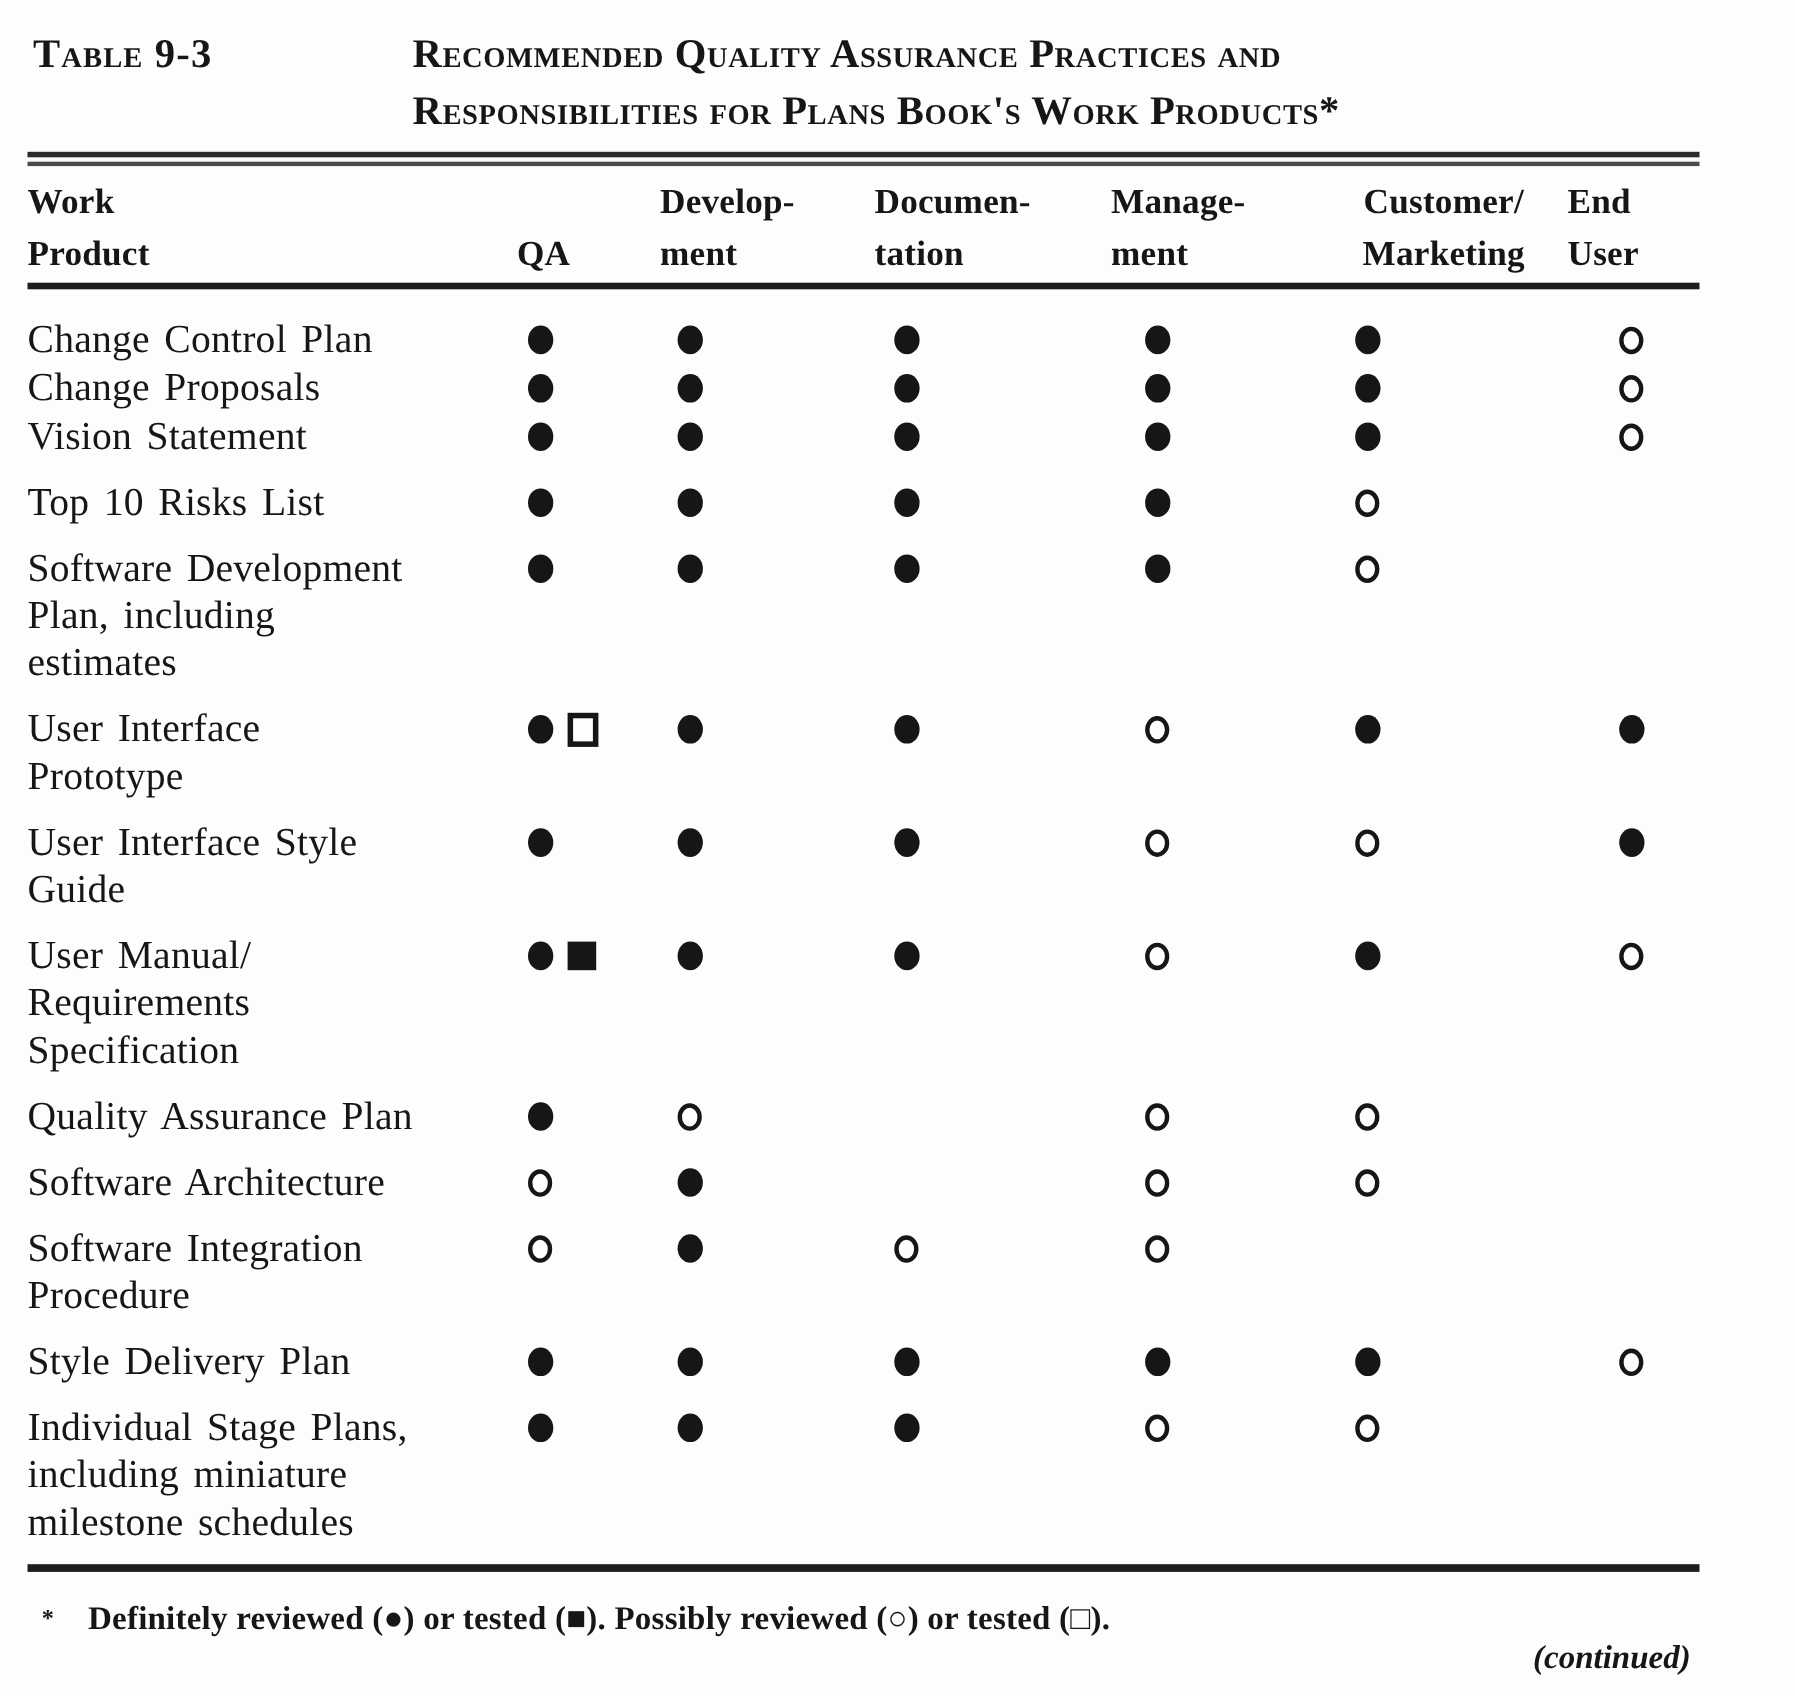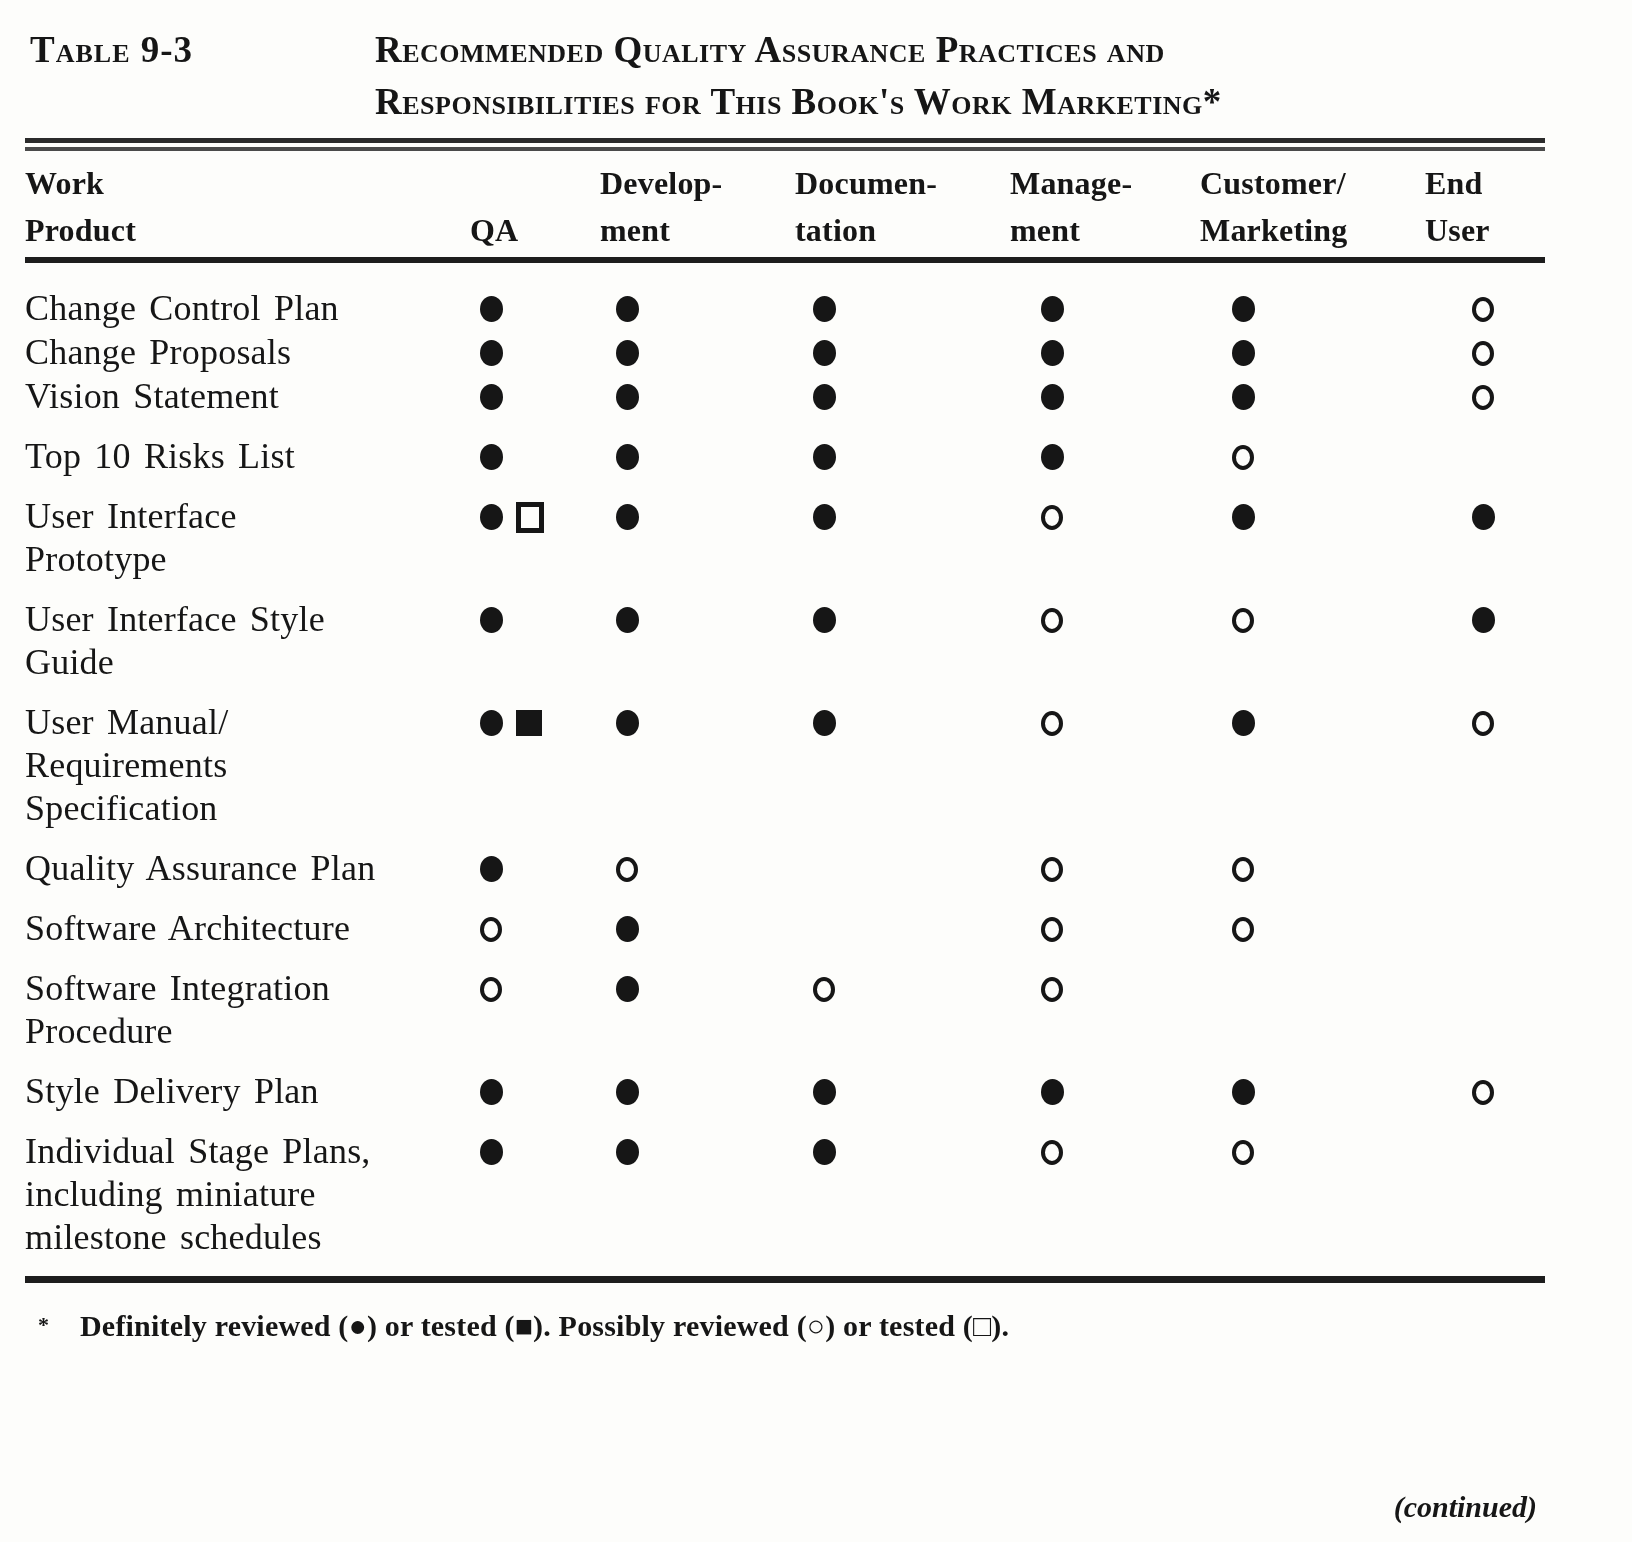--- a/index.html
+++ b/index.html
@@ -31,21 +31,21 @@
   .double-rule .dr2 { height: 4px; background: #4a4a4a; margin-top: 4px; }
   .head-rule { height: 6px; background: #1d1d1d; margin-top: 3px; }
   .bottom-rule { height: 7px; background: #1d1d1d; margin-top: 2px; }
 
   
   .c1 { width: 445px; flex: 0 0 445px; }
   .c2 { width: 130px; flex: 0 0 130px; }
   .c3 { width: 195px; flex: 0 0 195px; }
   .c4 { width: 215px; flex: 0 0 215px; }
   .c5 { width: 190px; flex: 0 0 190px; }
-  .c6 { width: 225px; flex: 0 0 225px; }
+  .c6 { width: 225px; flex: 0 0 225px; text-align: center; }
   .c7 { width: 120px; flex: 0 0 120px; }
 
   
   .thead {
     display: flex; align-items: flex-end; margin-top: 9px;
     font-weight: bold; font-size: 32px; line-height: 47px;
   }
   .hcell { white-space: pre-line; letter-spacing: 0.2px; }
 
   
@@ -81,21 +81,21 @@
 </style>
 </head>
 <body>
 
 <div class="page">
 
   <header class="caption">
     <div class="caption-label">Table 9-3</div>
     <div class="caption-title">
       <div>Recommended Quality Assurance Practices and</div>
-      <div>Responsibilities for This Book's Work Marketing*</div>
+      <div>Responsibilities for Plans Book's Work Products*</div>
     </div>
   </header>
 
   <div class="double-rule">
     <div class="dr1"></div>
     <div class="dr2"></div>
   </div>
 
   <div class="thead">
       <div class="hcell c1">Work
@@ -192,20 +192,41 @@
         </div>
         <div class="sym-cell c5">
           <span class="sym filled-circle" title="●"></span>
         </div>
         <div class="sym-cell c6">
           <span class="sym open-circle" title="○"></span>
         </div>
         <div class="sym-cell c7"></div>
       </div>
       <div class="trow">
+        <div class="cell-label c1">Software Development
+Plan, including
+estimates</div>
+        <div class="sym-cell c2">
+          <span class="sym filled-circle" title="●"></span>
+        </div>
+        <div class="sym-cell c3">
+          <span class="sym filled-circle" title="●"></span>
+        </div>
+        <div class="sym-cell c4">
+          <span class="sym filled-circle" title="●"></span>
+        </div>
+        <div class="sym-cell c5">
+          <span class="sym filled-circle" title="●"></span>
+        </div>
+        <div class="sym-cell c6">
+          <span class="sym open-circle" title="○"></span>
+        </div>
+        <div class="sym-cell c7"></div>
+      </div>
+      <div class="trow">
         <div class="cell-label c1">User Interface
 Prototype</div>
         <div class="sym-cell c2">
           <span class="sym filled-circle" title="●"></span>
           <span class="sym open-square" title="□"></span>
         </div>
         <div class="sym-cell c3">
           <span class="sym filled-circle" title="●"></span>
         </div>
         <div class="sym-cell c4">

